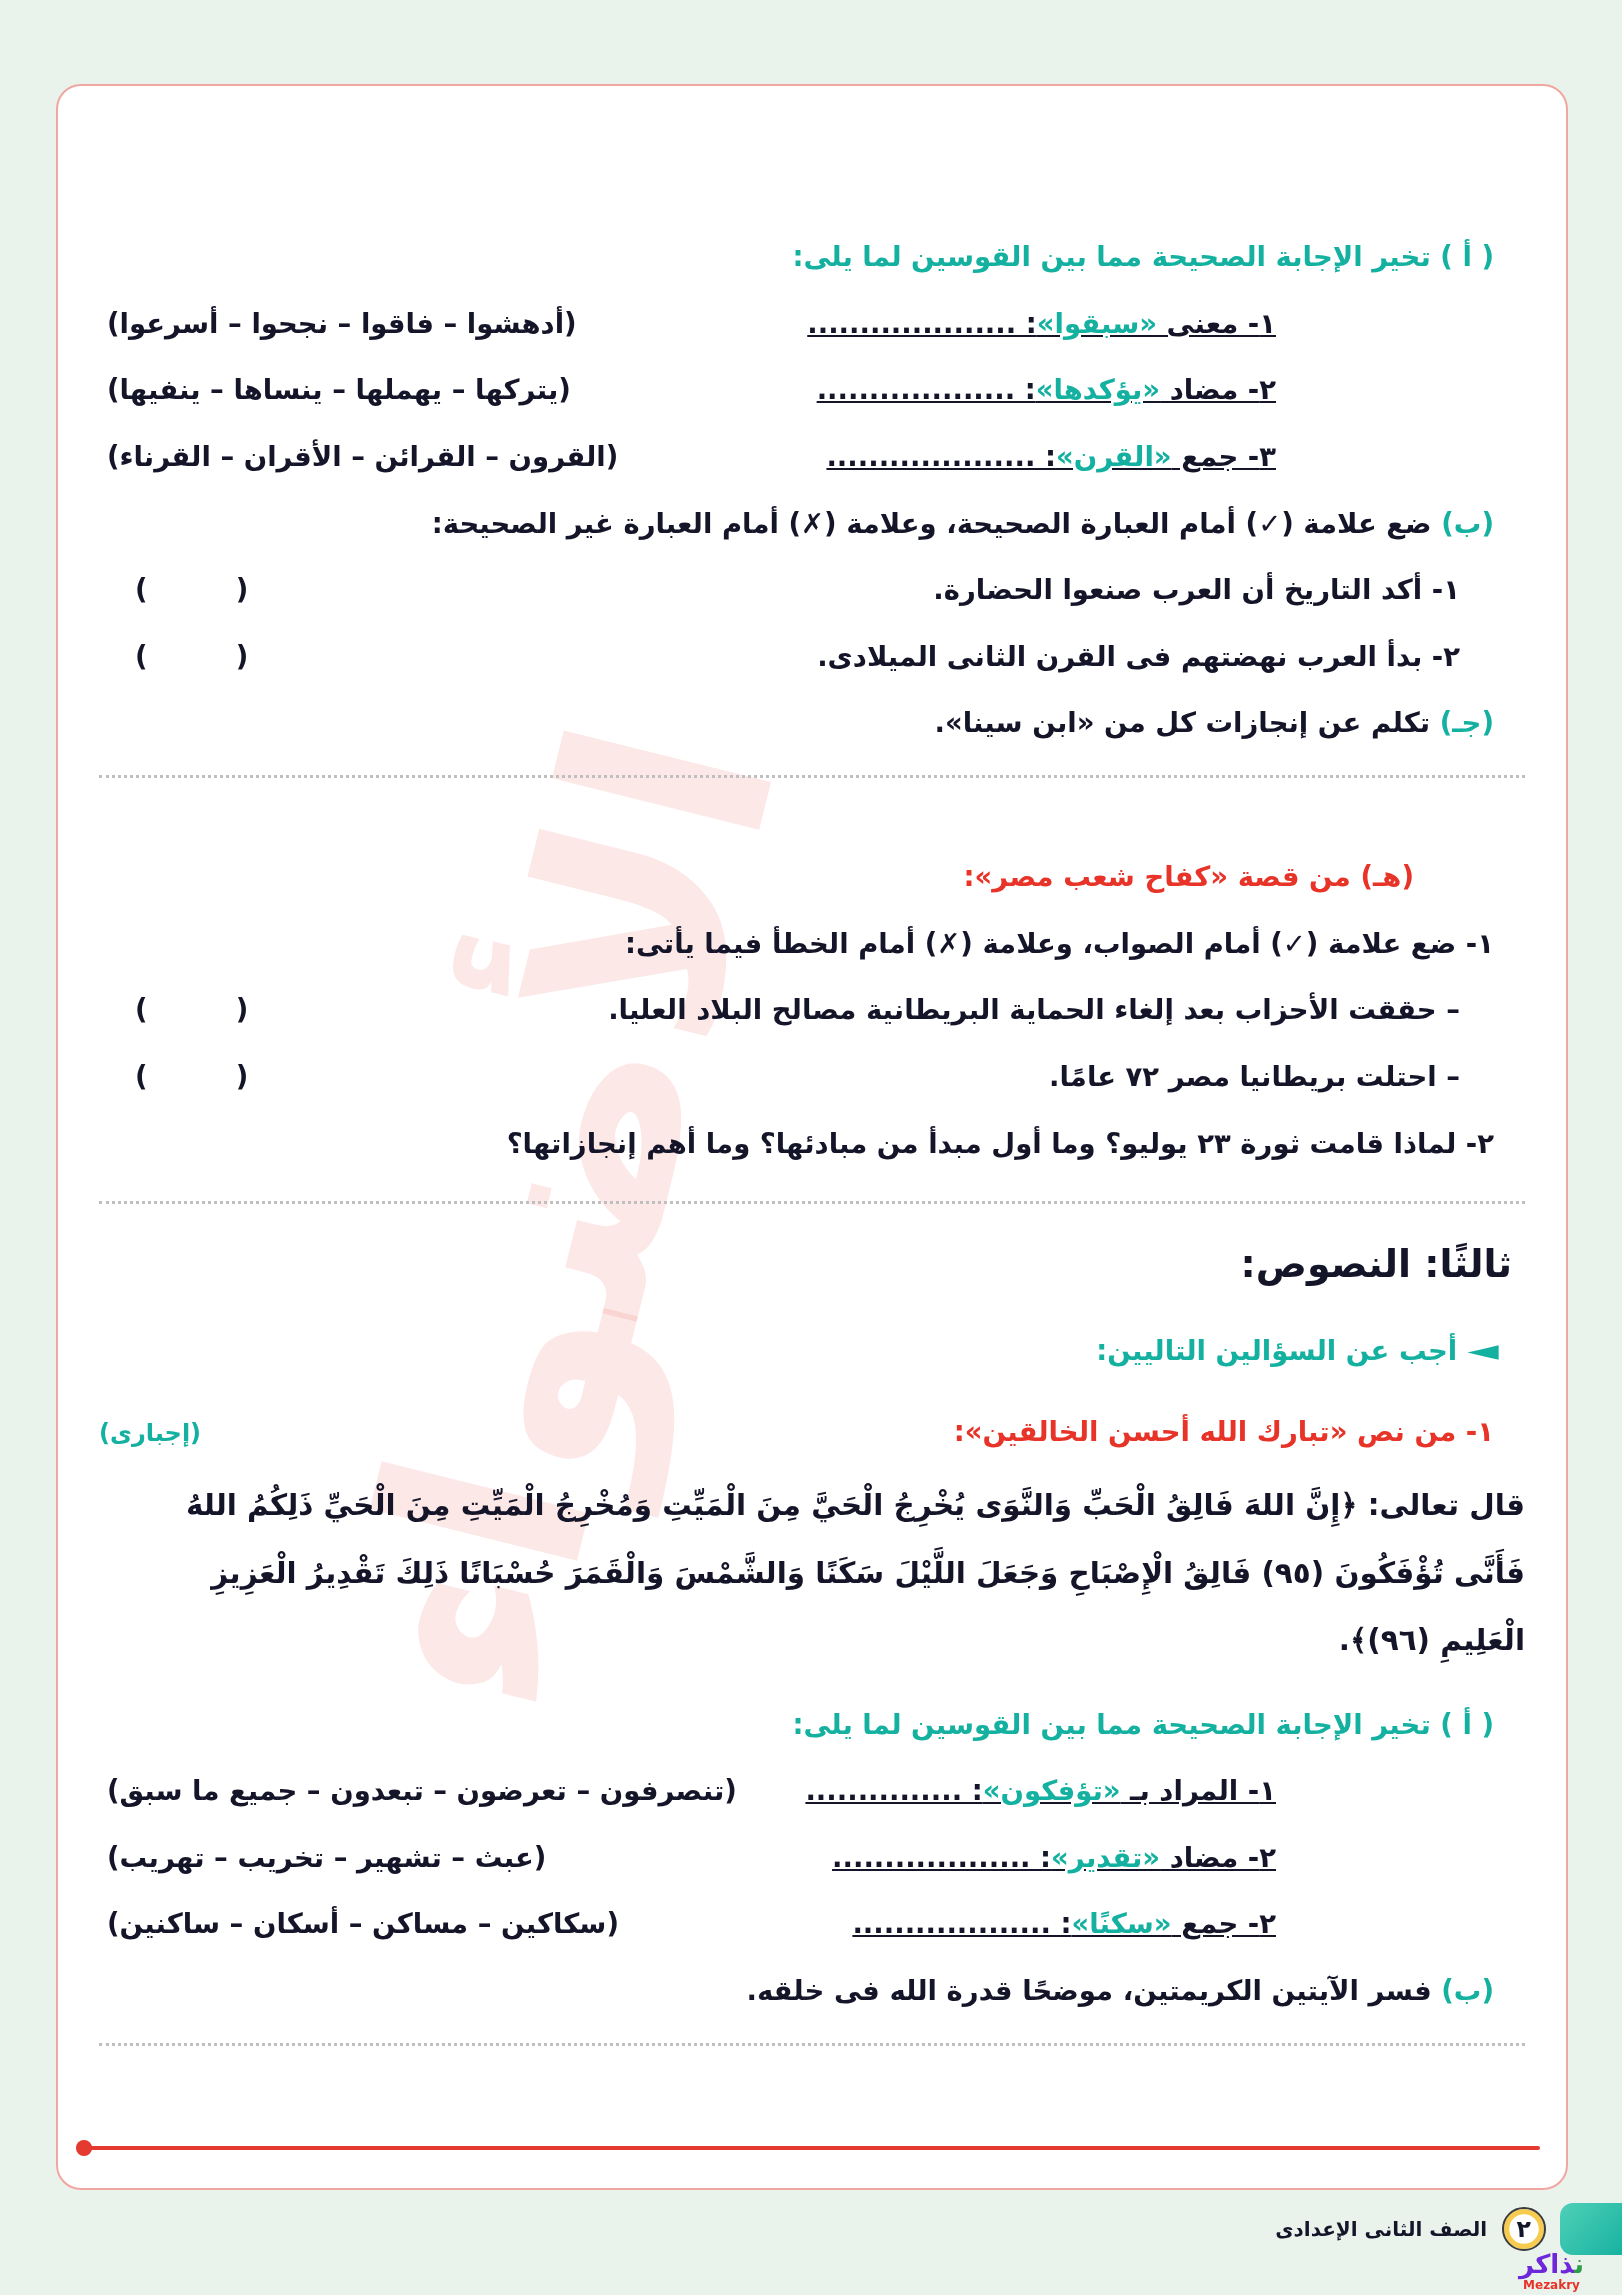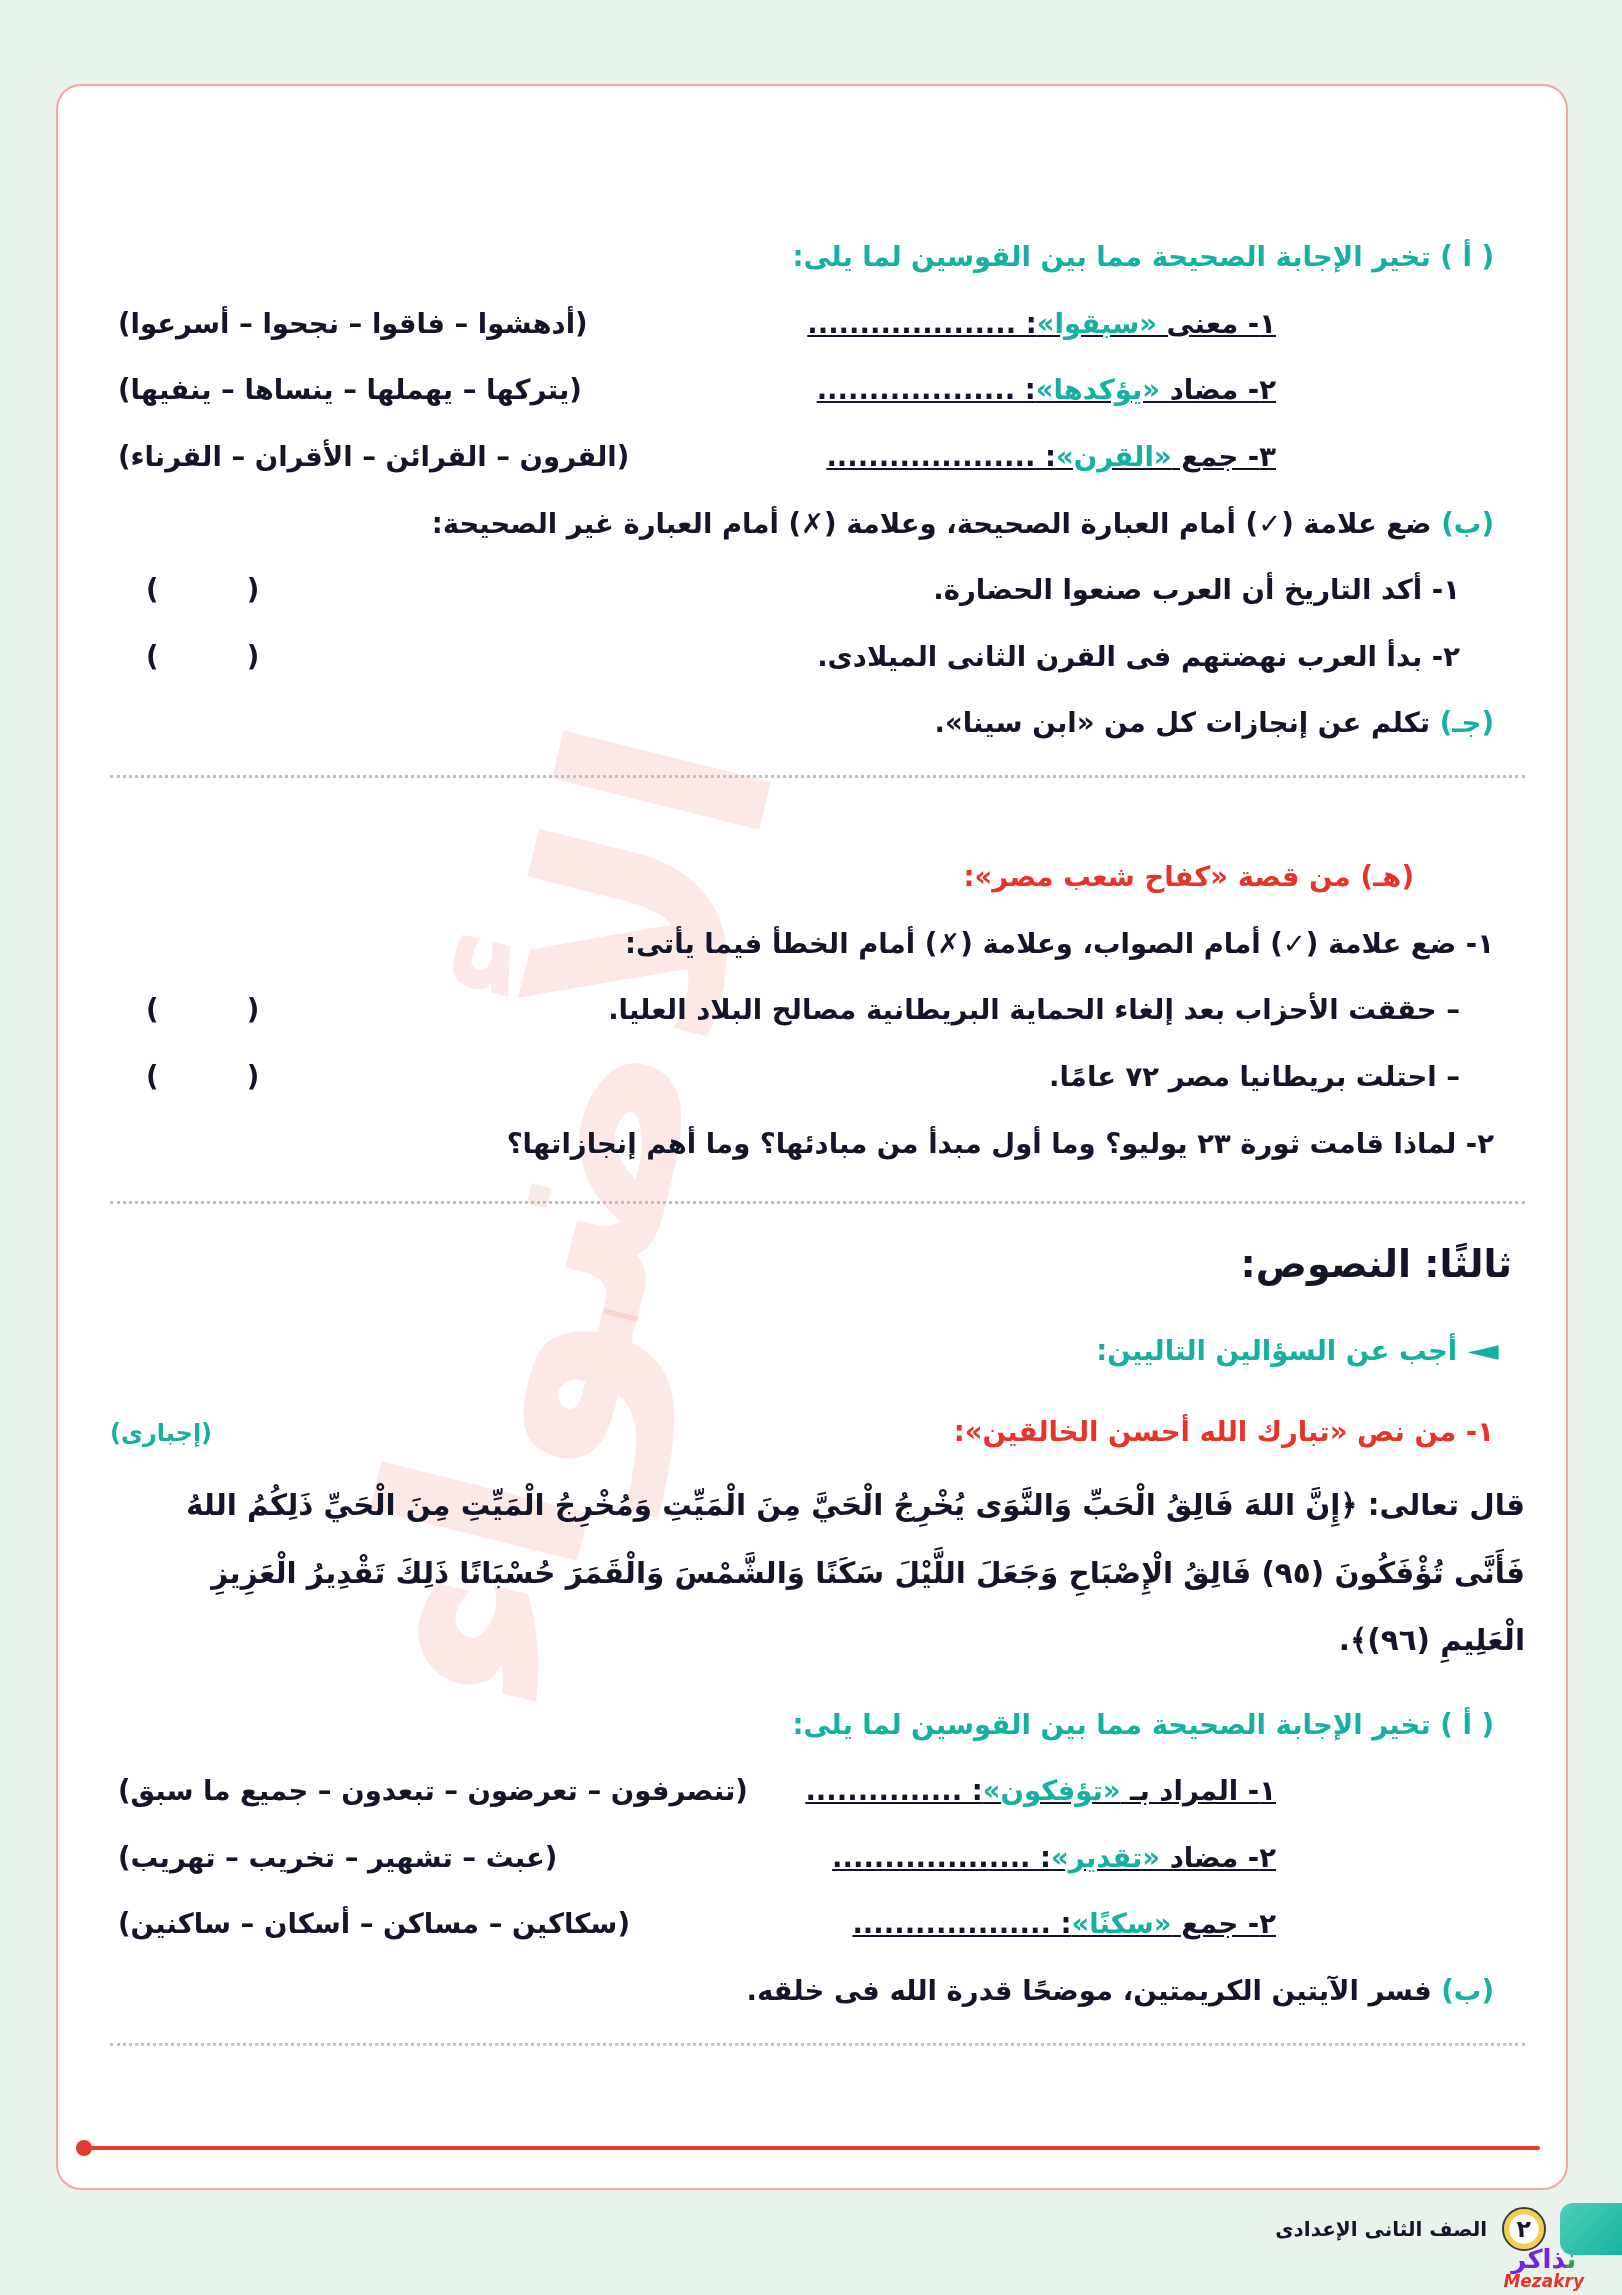--- a/index.html
+++ b/index.html
@@ -30,21 +30,21 @@
     transform: rotate(-76deg);
     font-size: 281px;
     color: rgba(232, 76, 64, 0.13);
     white-space: nowrap;
     z-index: 1;
     pointer-events: none;
   }
   .content {
     position: relative;
     z-index: 2;
-    padding: 149px 41px 0 52px;
+    padding: 149px 41px 0 41px;
     font-size: 27.5px;
     line-height: 1.55;
   }
   .h-teal { color: #14b0a0; }
   .kw { color: #14b0a0; }
   .badge { color: #14b0a0; }
   .red-h { color: #e73328; }
   .ind-h { margin-right: 31px; }
   .ind-q { margin-right: 249px; text-decoration: underline; }
   .ind-d { margin-right: 65px; }
@@ -104,21 +104,21 @@
   .grade-label { font-size: 20px; }
   .brand-logo {
     position: absolute;
     right: 39px; bottom: 3.9px;
     text-align: center;
     z-index: 3;
     line-height: 1.05;
   }
   .logo-ar { color: #6d28d9; font-size: 26px; }
   .logo-ar::first-letter { color: #2e9e49; }
-  .logo-en { color: #e73328; font-size: 17px; font-style: italic; }
+  .logo-en { color: #e73328; font-size: 12px; }
 </style>
 </head>
 <body>
 
 <div class="sheet">
   <div class="watermark">الأضواء</div>
 
   <div class="content">
 
     <div class="h-teal ind-h mb">( أ ) تخير الإجابة الصحيحة مما بين القوسين لما يلى:</div>

